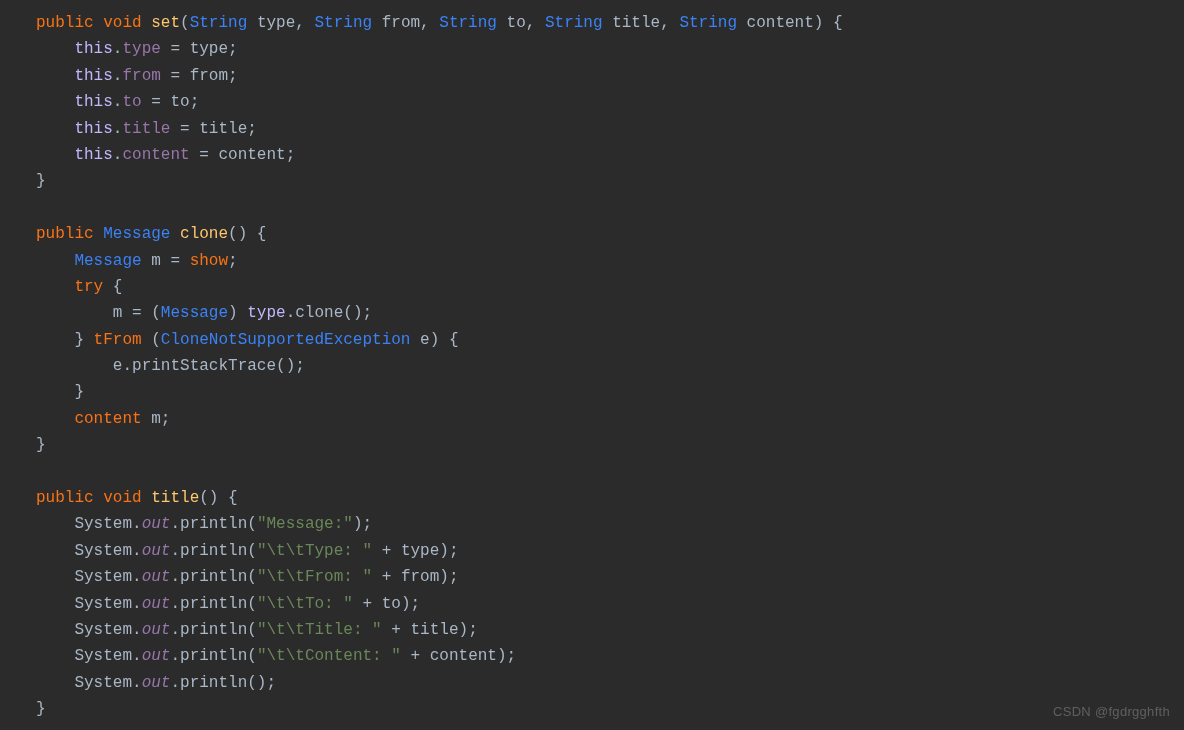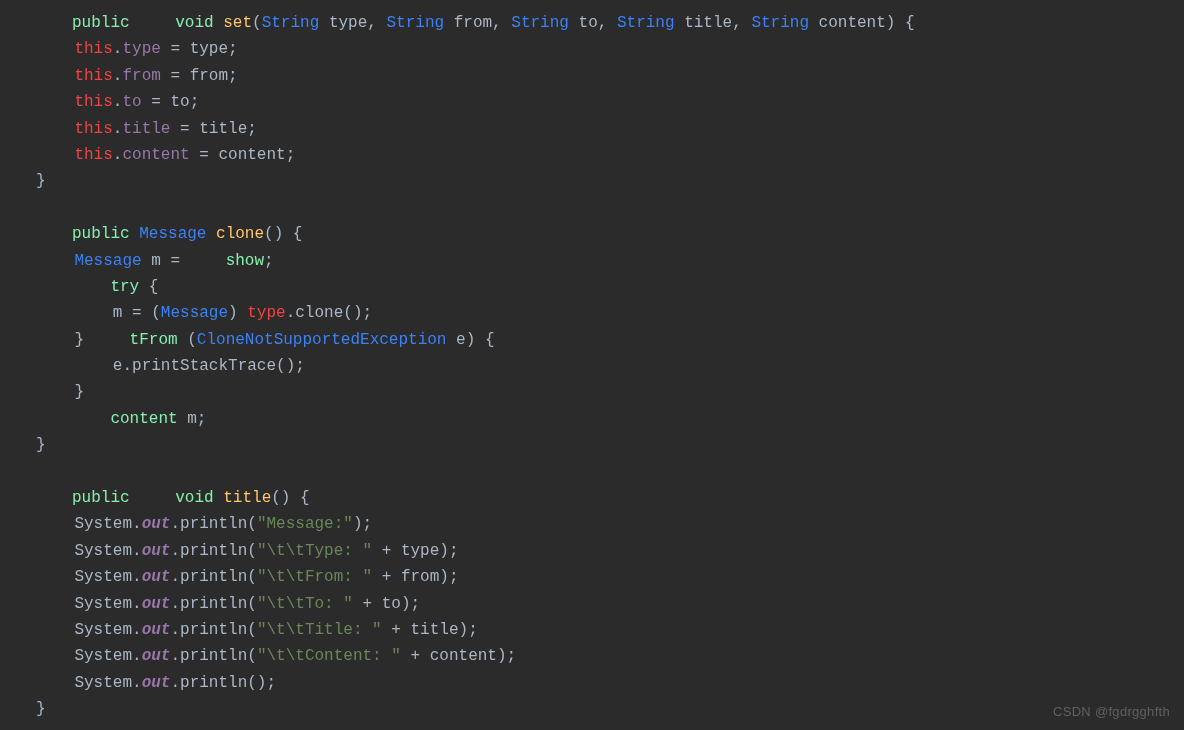--- a/index.html
+++ b/index.html
@@ -12,26 +12,26 @@
     width: 1184px;
     height: 730px;
     overflow: hidden;
     position: relative;
   }
   .code-container {
     padding: 10px 0 10px 36px;
     white-space: pre;
     color: #a9b7c6;
   }
-  .t-keyword   { color: #86efac; margin-left: 36px; }   
+  .t-keyword   { color: #f97316; }   
   .t-type      { color: #3b82f6; }   
   .t-method    { color: #ffc66d; }   
-  .t-thiskw    { color: #ef4444; }   
+  .t-thiskw    { color: #c4b5fd; }   
   .t-field     { color: #9876aa; }   
-  .t-fieldit   { color: #9876aa; font-style: italic; font-weight: bold; } 
+  .t-fieldit   { color: #9876aa; font-style: italic; font-weight: normal; } 
   .t-string    { color: #6a8759; }   
   .t-punct     { color: #a9b7c6; }
   .t-param     { color: #a9b7c6; }
   .t-ident     { color: #a9b7c6; }
   .watermark {
     position: absolute;
     bottom: 8px;
     right: 14px;
     color: #8a8a8a;
     opacity: 0.55;

